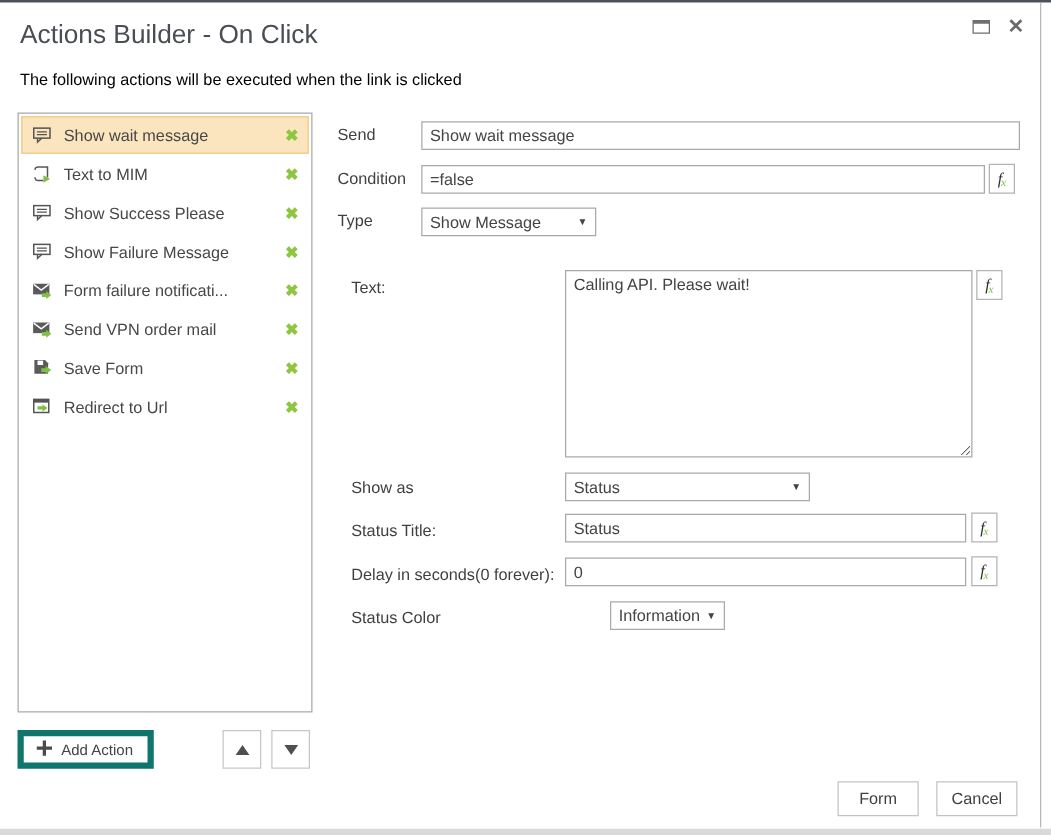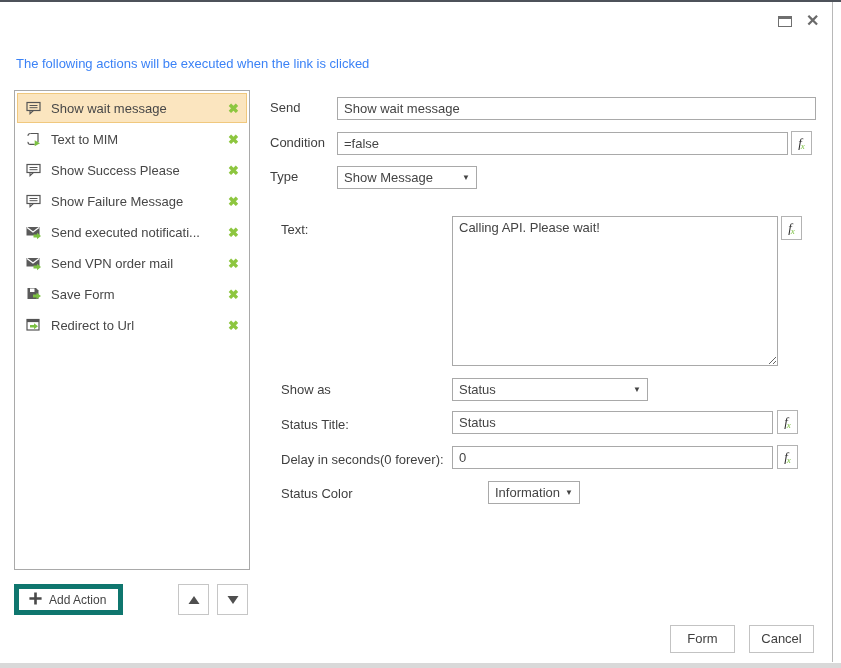--- a/index.html
+++ b/index.html
@@ -10,21 +10,21 @@
   .top-edge { position:absolute; top:0; left:0; right:0; height:2px; background:#4d525a; }
   .right-edge { position:absolute; top:2px; right:8px; bottom:6px; width:1px; background:#b8b8b8; }
   .bottom-edge { position:absolute; left:0; right:0; bottom:0; height:5px; background:#d9d9d9; }
 
   .win-restore { position:absolute; left:778px; top:16px; width:14px; height:11px;
                  border:1px solid #6f6f6f; border-top:3px solid #6f6f6f; cursor:pointer; }
   .win-close { position:absolute; left:806px; top:11px; font-size:16px; color:#6a6a6a;
                font-weight:bold; cursor:pointer; }
 
   .dlg-title { position:absolute; left:16px; top:16px; font-size:21px; color:#4a4e54; }
-  .dlg-subtitle { position:absolute; left:16px; top:56px; font-size:13px; color:#3b82f6; }
+  .dlg-subtitle { position:absolute; left:16px; top:56px; font-size:13px; color:#000000; }
 
   
   .actions-panel { position:absolute; left:14px; top:90px; width:236px; height:480px;
                    border:1px solid #a9a9a9; background:#fff; padding:1px; }
   .action-row { display:flex; align-items:center; height:30px; margin:1px; padding:0 7px;
                 border:1px solid transparent; cursor:pointer; }
   .action-row.selected { background:#fbe5bf; border:1px solid #f0c87e; }
   .action-row .a-icon { width:17px; height:16px; margin-right:9px; flex:0 0 17px; }
   .action-row .a-label { font-size:13px; color:#474747; white-space:nowrap; overflow:hidden; }
   .action-row .a-del { margin-left:auto; color:#8dc63f; font-size:13px; font-weight:bold; cursor:pointer; }
@@ -65,20 +65,21 @@
 <body>
 
 <div class="window">
   <div class="top-edge"></div>
   <div class="right-edge"></div>
   <div class="bottom-edge"></div>
 
   <div class="win-restore"></div>
   <div class="win-close">✕</div>
 
+  <div class="dlg-title">Actions Builder - On Click</div>
   <div class="dlg-subtitle">The following actions will be executed when the link is clicked</div>
 
   <div class="actions-panel">
 
     <div class="action-row selected">
       <span class="a-icon">
         <svg width="17" height="16" viewBox="0 0 16 16">
             <rect x="1.5" y="2.5" width="13" height="8" fill="none" stroke="#555" stroke-width="1.2"></rect>
             <line x1="4" y1="5.5" x2="12" y2="5.5" stroke="#555"></line>
             <line x1="4" y1="7.7" x2="12" y2="7.7" stroke="#555"></line>
@@ -128,21 +129,21 @@
     </div>
 
     <div class="action-row">
       <span class="a-icon">
         <svg width="17" height="16" viewBox="0 0 16 16">
             <rect x="1" y="3" width="13" height="8.5" fill="#5a5a5a"></rect>
             <path d="M1.5 3.5 l6 4.5 6-4.5" fill="none" stroke="#fff" stroke-width="1.2"></path>
             <polygon points="8,10.5 11.5,10.5 11.5,8.8 15.5,12 11.5,15.2 11.5,13.5 8,13.5" fill="#7cc142"></polygon>
           </svg>
       </span>
-      <span class="a-label">Send executed notificati...</span>
+      <span class="a-label">Form failure notificati...</span>
       <span class="a-del">✖</span>
     </div>
 
     <div class="action-row">
       <span class="a-icon">
         <svg width="17" height="16" viewBox="0 0 16 16">
             <rect x="1" y="3" width="13" height="8.5" fill="#5a5a5a"></rect>
             <path d="M1.5 3.5 l6 4.5 6-4.5" fill="none" stroke="#fff" stroke-width="1.2"></path>
             <polygon points="8,10.5 11.5,10.5 11.5,8.8 15.5,12 11.5,15.2 11.5,13.5 8,13.5" fill="#7cc142"></polygon>
           </svg>

